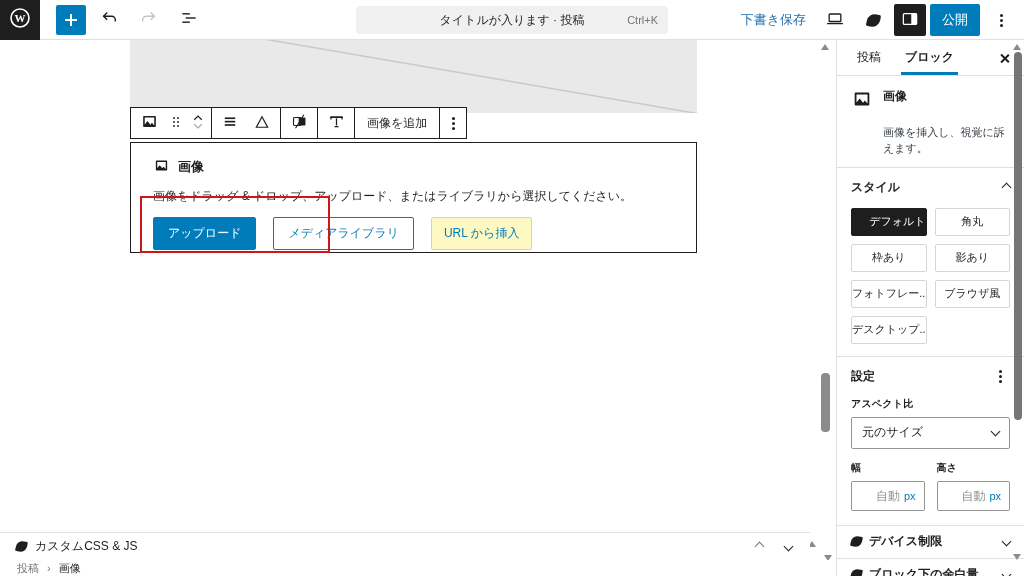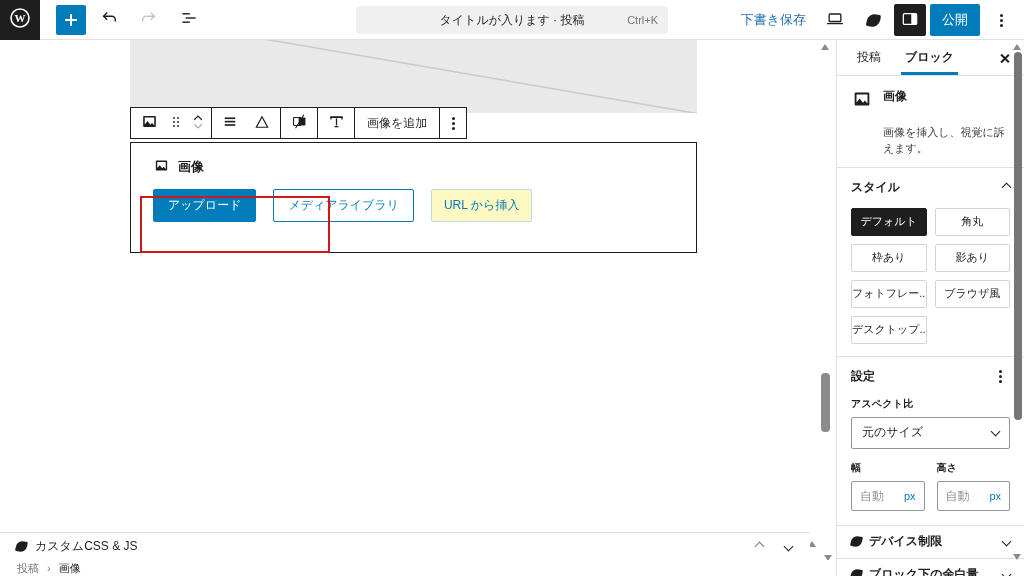--- a/index.html
+++ b/index.html
@@ -67,27 +67,27 @@
   .x-icon { position:relative; width:11px; height:11px; display:inline-block; }
   .x-icon::before,.x-icon::after { content:""; position:absolute; left:5px; top:0; width:1.6px; height:11px; background:#1e1e1e; }
   .x-icon::before { transform:rotate(45deg);} .x-icon::after { transform:rotate(-45deg);}
   .block-card { display:flex; gap:10px; padding:12px 14px 10px; }
   .block-card .bc-title { font-weight:600; font-size:12px; }
   .block-card .bc-desc { font-size:11px; color:#3c434a; margin-top:20px; line-height:1.45; }
   .sb-panel { border-top:1px solid #e0e0e0; padding:10px 14px 12px; }
   .sb-panel-head { display:flex; align-items:center; justify-content:space-between; font-weight:600; font-size:12px; min-height:20px; }
   .style-grid { display:grid; grid-template-columns:1fr 1fr; gap:8px; margin-top:10px; }
   .style-btn { height:28px; border:1px solid #d5d5d5; border-radius:2px; font-size:11px; color:#1e1e1e; background:#fff; white-space:nowrap; overflow:hidden; }
-  .style-btn.active { background:#1e1e1e; border-color:#1e1e1e; color:#fff; }
+  .style-btn.active { background:#1e1e1e; border-color:#1e1e1e; color:#fff;text-align:right; }
   .field-label { font-size:10px; font-weight:600; margin:10px 0 6px; letter-spacing:.2px; }
   .select-box { height:32px; border:1px solid #949494; border-radius:2px; display:flex; align-items:center; justify-content:space-between; padding:0 10px; font-size:12px; background:#fff; width:100%; }
   .dim-row { display:flex; gap:12px; margin-top:2px; }
   .dim-col { flex:1; }
   .dim-input { height:30px; border:1px solid #949494; border-radius:2px; display:flex; align-items:center; padding:0 8px; gap:4px; background:#fff; }
-  .dim-input input { border:none; outline:none; width:100%; font-size:12px; font-family:inherit; color:#1e1e1e; }
+  .dim-input input { border:none; outline:none; width:100%; font-size:12px; font-family:inherit; color:#1e1e1e;text-align:right; }
   .dim-input input::placeholder { color:#949494; }
   .dim-input .unit { color:#007cba; font-size:11px; }
   .collapse-row { border-top:1px solid #e0e0e0; min-height:33px; display:flex; align-items:center; justify-content:space-between; padding:0 14px; font-weight:600; font-size:12px; }
   .collapse-row .left { display:flex; align-items:center; gap:7px; }
   .chev { display:inline-block; width:7px; height:7px; border-right:1.5px solid #1e1e1e; border-bottom:1.5px solid #1e1e1e; transform:rotate(45deg); }
   .chev.up { transform:rotate(-135deg); }
   .chev.gray { border-color:#757575; }
   .swoosh { display:inline-block; width:13px; height:13px; background:#1e1e1e; border-radius:90% 10% 90% 55% / 90% 35% 90% 10%; transform:rotate(12deg); }
   .swoosh.sm { width:11px; height:11px; }
 </style>
@@ -230,20 +230,21 @@
     </div>
   </div>
 
   <div class="image-placeholder">
     <div class="ph-header">
       <span><svg width="17" height="17" viewBox="0 0 24 24">
             <path fill="currentColor" d="M19 5a1 1 0 0 1 1 1v12a1 1 0 0 1-1 1H5a1 1 0 0 1-1-1V6a1 1 0 0 1 1-1h14zm-1 2H6v8.7l3.5-4.2 3.6 4.5 2-2.4 2.9 3.4V7z"></path>
           </svg></span>
       <span>画像</span>
     </div>
+    <p class="ph-instructions">画像をドラッグ &amp; ドロップ、アップロード、またはライブラリから選択してください。</p>
     <div class="ph-buttons">
       <button class="btn-primary">アップロード</button>
       <button class="btn-secondary">メディアライブラリ</button>
       <button class="btn-tertiary">URL から挿入</button>
     </div>
   </div>
 
   <div class="annotation-box"></div>
 
   <span class="tri up" style="position:absolute;left:821px;top:4px;"></span>

